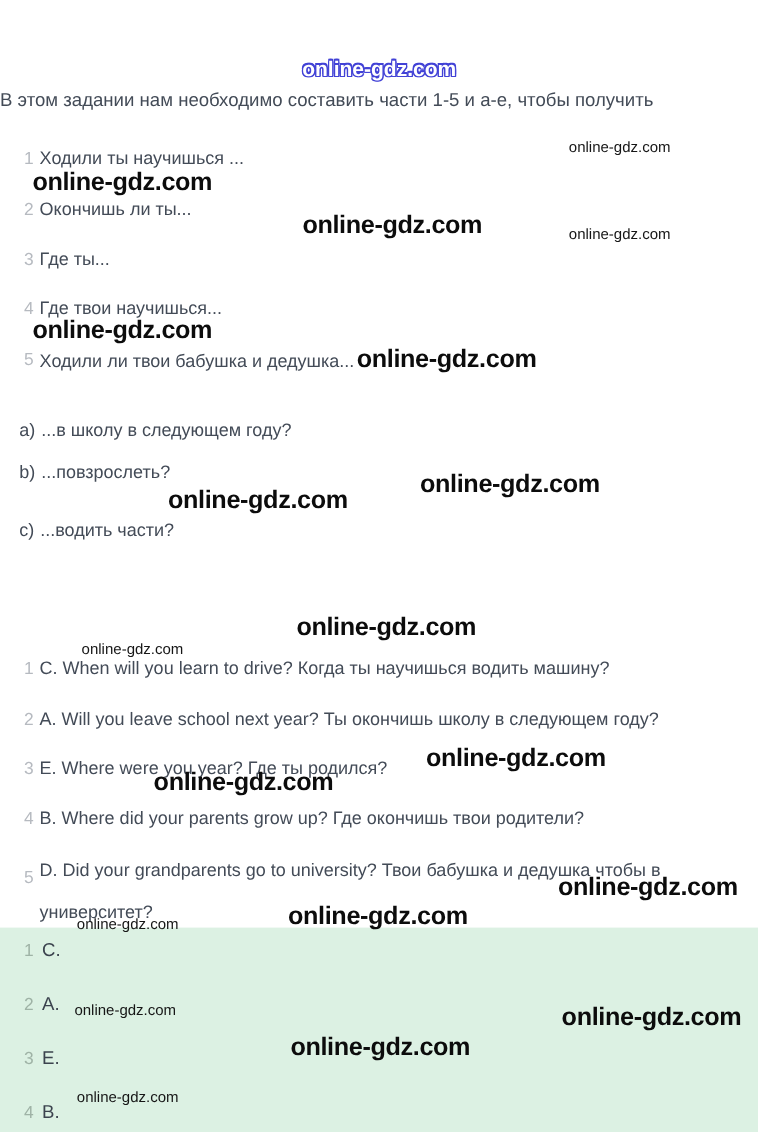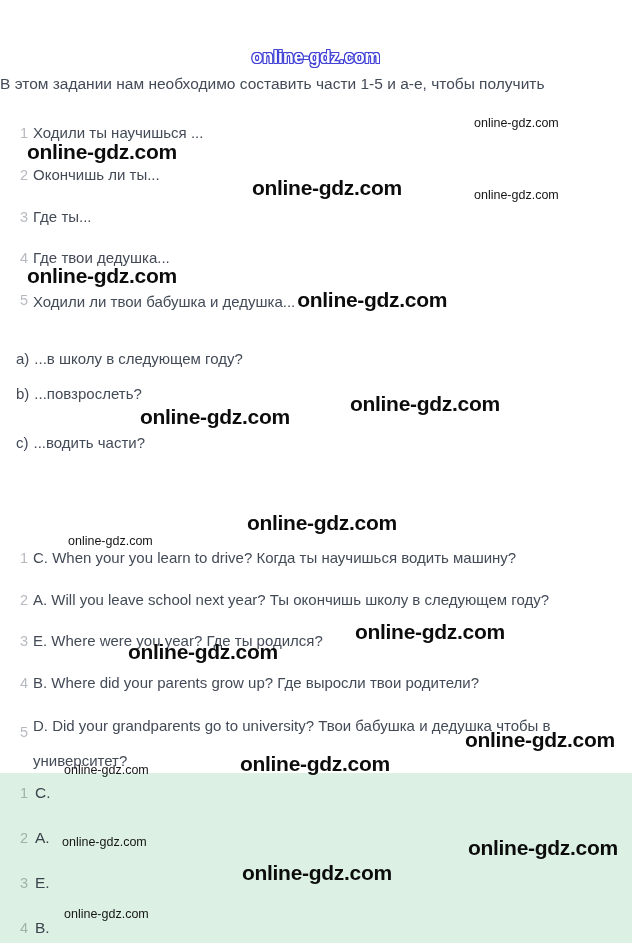--- a/index.html
+++ b/index.html
@@ -51,54 +51,54 @@
   <div class="row" style="top:121px">
     <span class="num">2</span>
     <span class="txt">Окончишь ли ты...</span>
   </div>
   <div class="row" style="top:163px">
     <span class="num">3</span>
     <span class="txt">Где ты...</span>
   </div>
   <div class="row" style="top:204px">
     <span class="num">4</span>
-    <span class="txt">Где твои дедушка...</span>
+    <span class="txt">Где твои научишься...</span>
   </div>
   <div class="row" style="top:246px">
     <span class="num">5</span>
     <span class="txt">
       <span>Ходили ли твои бабушка и дедушка...</span><span class="wm-inline">online-gdz.com</span>
     </span>
   </div>
 
   <div class="row opt" style="top:305px">
     <span class="letter">a)</span><span>...в школу в следующем году?</span>
   </div>
   <div class="row opt" style="top:340px">
     <span class="letter">b)</span><span>...повзрослеть?</span>
   </div>
   <div class="row opt" style="top:389px">
     <span class="letter">c)</span><span>...водить части?</span>
   </div>
 
   <div class="row" style="top:504px">
     <span class="num">1</span>
-    <span class="txt">C. When your you learn to drive? Когда ты научишься водить машину?</span>
+    <span class="txt">C. When will you learn to drive? Когда ты научишься водить машину?</span>
   </div>
   <div class="row" style="top:546px">
     <span class="num">2</span>
     <span class="txt">A. Will you leave school next year? Ты окончишь школу в следующем году?</span>
   </div>
   <div class="row" style="top:587px">
     <span class="num">3</span>
     <span class="txt">E. Where were you year? Где ты родился?</span>
   </div>
   <div class="row" style="top:629px">
     <span class="num">4</span>
-    <span class="txt">B. Where did your parents grow up? Где выросли твои родители?</span>
+    <span class="txt">B. Where did your parents grow up? Где окончишь твои родители?</span>
   </div>
   <div class="row wrap5" style="top:664px">
     <span class="num" style="top:7px">5</span>
     <span class="txt">D. Did your grandparents go to university? Твои бабушка и дедушка чтобы в университет?</span>
   </div>
 
   <div class="summary-panel"></div>
 
   <div class="srow" style="top:739px">
     <span class="num">1</span>

